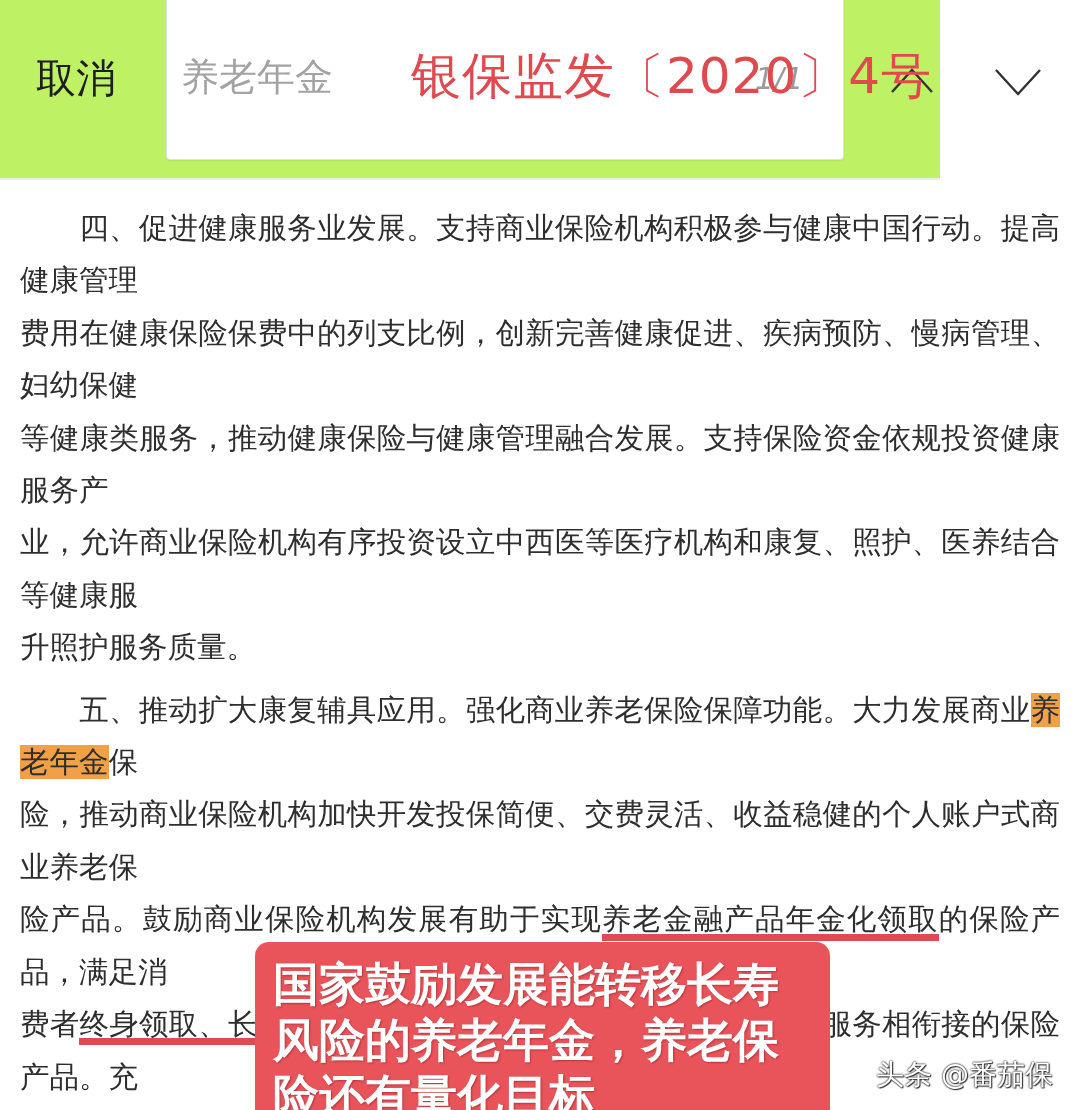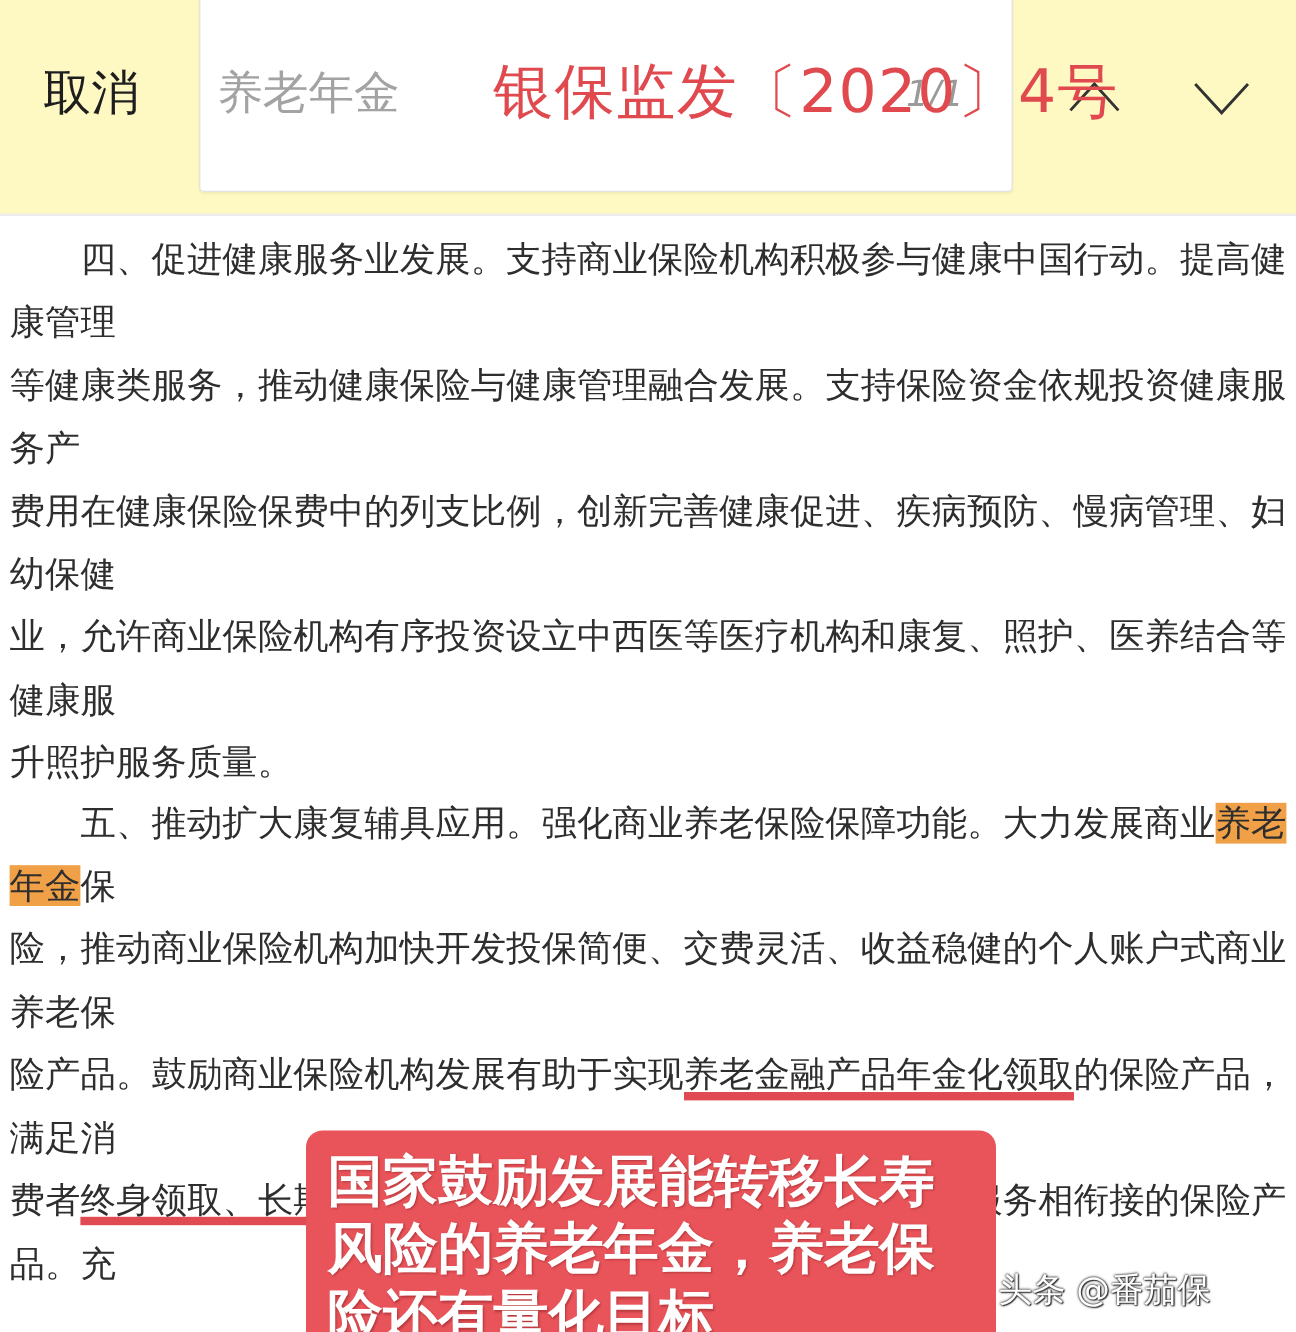--- a/index.html
+++ b/index.html
@@ -3,22 +3,22 @@
 <meta charset="utf-8">
 <style>
   html, body { margin:0; padding:0; }
   body {
     width:1080px; height:1110px; overflow:hidden; position:relative;
     background:#ffffff;
     font-family:"DejaVu Sans","Liberation Sans",sans-serif;
     color:#2b2b2b;
   }
   .topbar {
-    position:absolute; left:0; top:0; width:1080px; height:178px;
-    background:#fef9c3; border-bottom:2px solid #ececec;
+    position:absolute; left:0; top:0; width:940px; height:178px;
+    background:#bef264; border-bottom:2px solid #ececec;
   }
   .cancel {
     position:absolute; left:36px; top:52px; font-size:40px; color:#1e1e1e;
     line-height:52px; cursor:pointer;
   }
   .searchbox {
     position:absolute; left:166px; top:-4px; width:676px; height:162px;
     border:1px solid #e2e2e2; border-radius:0 0 4px 4px; background:#fff;
     box-shadow:0 1px 2px rgba(0,0,0,0.06);
   }
@@ -36,42 +36,42 @@
     position:absolute; top:56px; width:56px; height:48px; cursor:pointer; z-index:2;
   }
   .nav-arrow svg { width:100%; height:100%; }
   .arrow-up { left:884px; }
   .arrow-down { left:990px; }
 
   .content {
     position:absolute; left:8px; top:190px; width:1064px;
     font-size:29.5px; line-height:52.4px; color:#2e2e2e;
   }
-  .para { margin:0; text-align:justify; text-align-last:left; }
+  .para { margin:12px; text-align:justify; text-align-last:left; }
   .indent { display:inline-block; width:59px; }
   .hl-orange { background:#f0a046; }
   .ul-red {
     text-decoration:none;
     background-image:linear-gradient(#e04a52,#e04a52);
     background-repeat:no-repeat;
     background-size:100% 7px;
     background-position:0 95%;
     padding-bottom:6px;
   }
 
   .banner {
     position:absolute; left:255px; top:942px; width:575px; height:180px;
     background:#e8545a; border-radius:14px 14px 0 0;
     padding:14px 16px 0 18px; box-sizing:border-box;
     color:#ffffff; font-size:46px; line-height:56px; font-weight:bold;
     text-shadow:1px 1px 2px rgba(90,0,0,0.35);
     z-index:5;
   }
   .watermark {
-    position:absolute; left:832px; top:1058px; font-size:28px; color:#ffffff;
+    position:absolute; left:876px; top:1058px; font-size:28px; color:#ffffff;
     line-height:34px; z-index:6;
     text-shadow:0 0 2px #333, 0 0 2px #333, 1px 1px 1px #333;
     white-space:nowrap;
   }
 </style>
 </head>
 <body>
 
 <div class="topbar">
   <div class="cancel">取消</div>
@@ -92,22 +92,22 @@
     <svg viewBox="0 0 56 48">
       <polyline points="6,14 28,38 50,14" fill="none" stroke="#333" stroke-width="2.4"></polyline>
     </svg>
   </div>
 </div>
 
 <div class="content">
 
   <div class="para">
     <div><span class="indent"></span><span>四、促进健康服务业发展。支持商业保险机构积极参与健康中国行动。提高健康管理</span></div>
+    <div>费用在健康保险保费中的列支比例，创新完善健康促进、疾病预防、慢病管理、妇幼保健</div>
     <div>等健康类服务，推动健康保险与健康管理融合发展。支持保险资金依规投资健康服务产</div>
-    <div>费用在健康保险保费中的列支比例，创新完善健康促进、疾病预防、慢病管理、妇幼保健</div>
     <div>业，允许商业保险机构有序投资设立中西医等医疗机构和康复、照护、医养结合等健康服</div>
     <div>升照护服务质量。</div>
   </div>
 
   <div class="para" style="margin-top:-2px;">
     <div><span class="indent"></span><span>五、推动扩大康复辅具应用。强化商业养老保险保障功能。大力发展商业</span><span class="hl-orange">养老年金</span><span>保</span></div>
     <div>险，推动商业保险机构加快开发投保简便、交费灵活、收益稳健的个人账户式商业养老保</div>
     <div><span>险产品。鼓励商业保险机构发展有助于实现</span><span class="ul-red">养老金融产品年金化领取</span><span>的保险产品，满足消</span></div>
     <div><span>费者</span><span class="ul-red">终身领取、长期领取</span><span>需求。支持商业保险机构发展与养老服务相衔接的保险产品。充</span></div>
 

